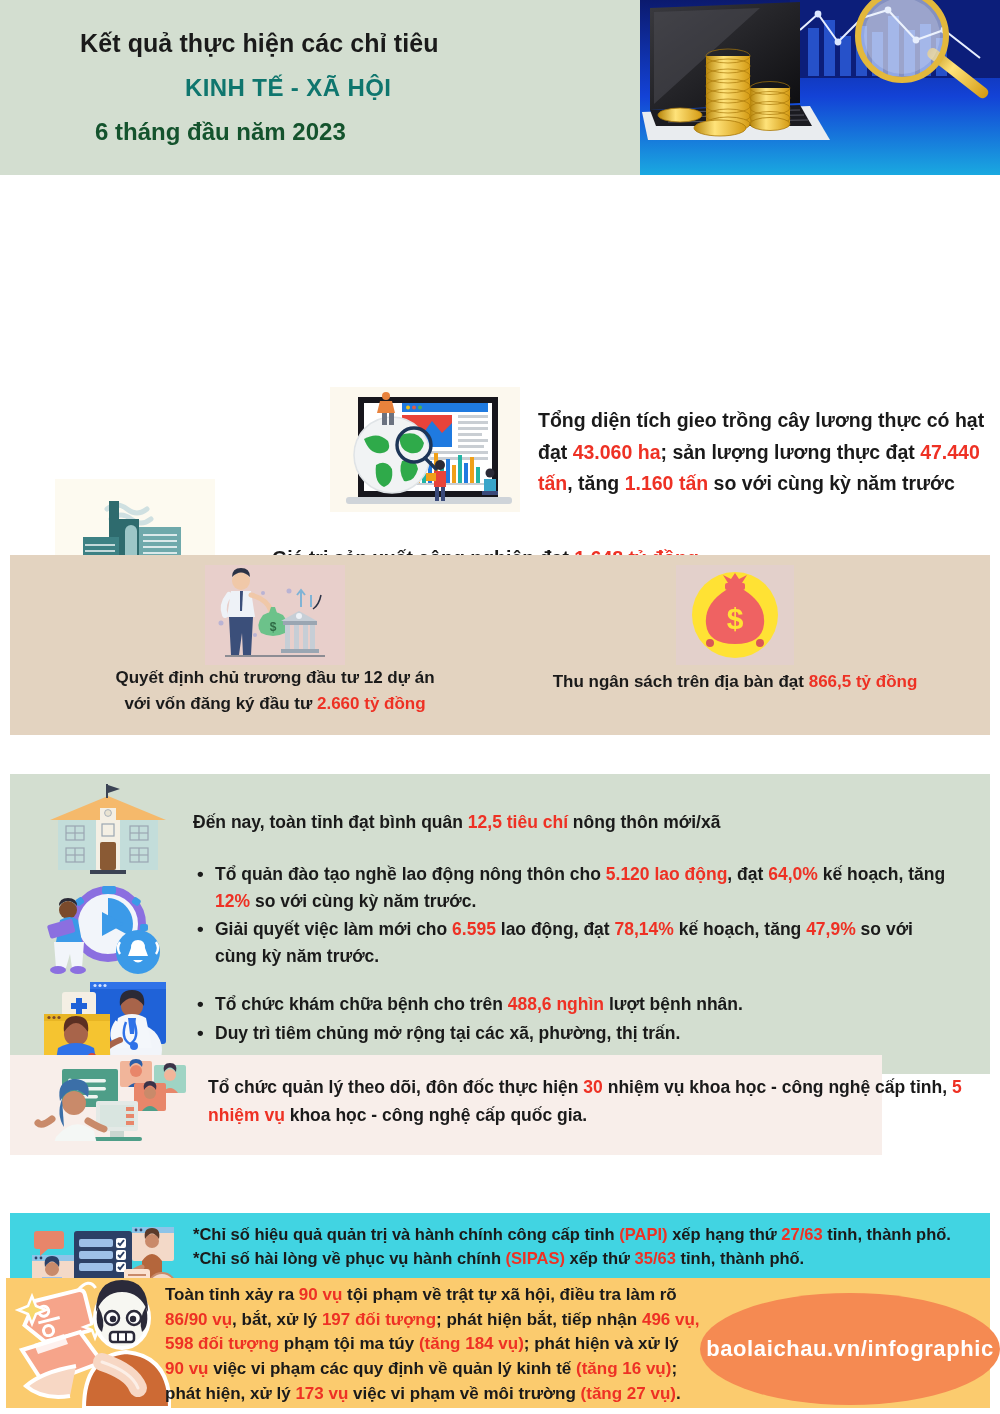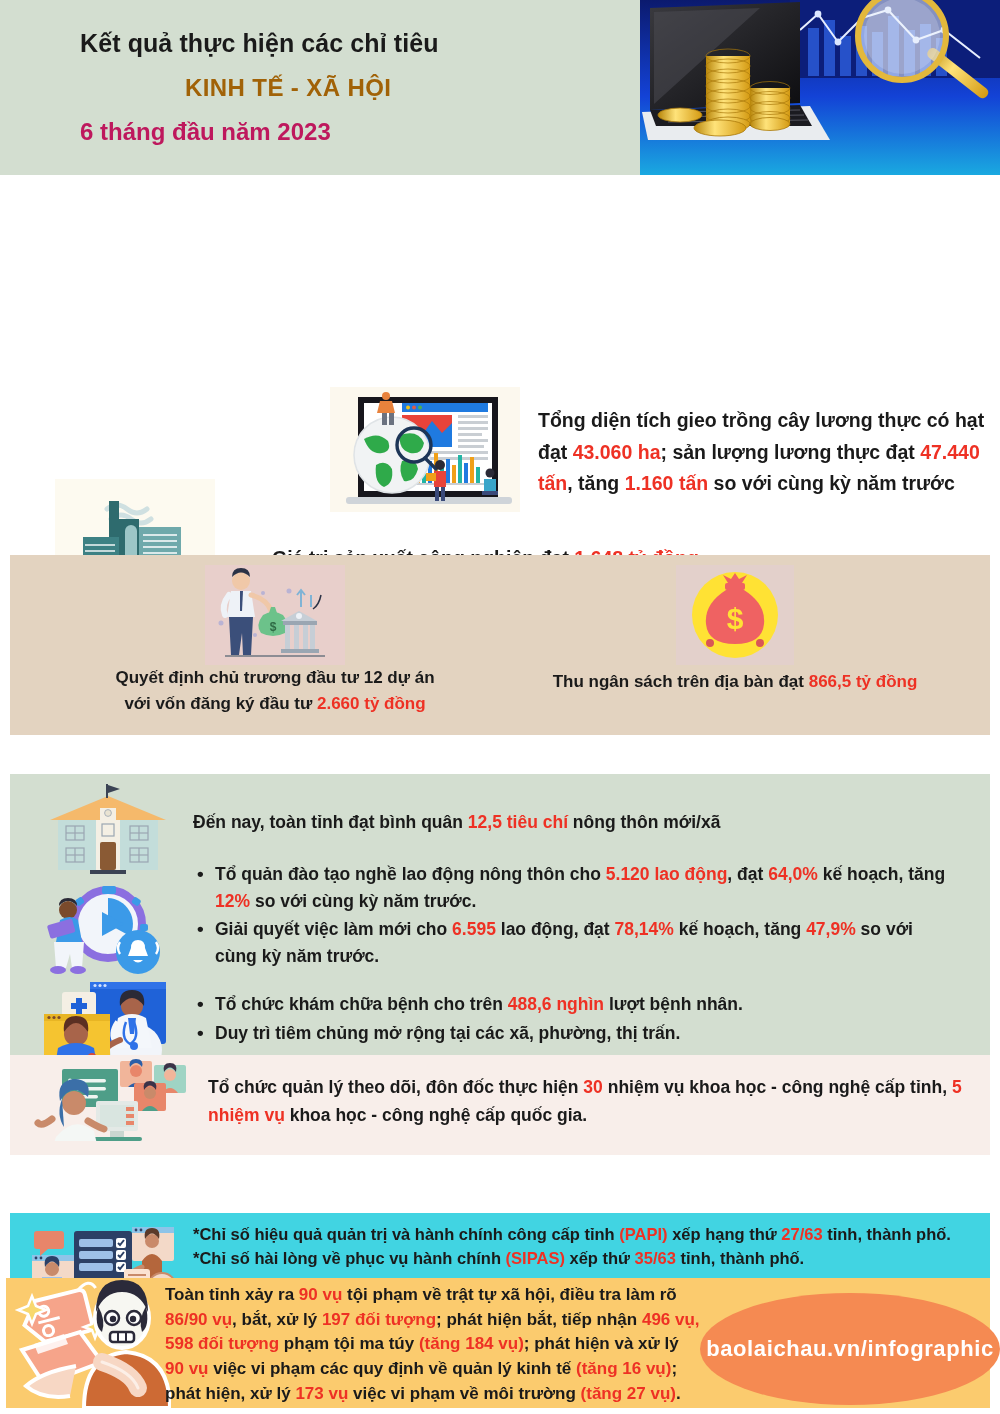--- a/index.html
+++ b/index.html
@@ -13,22 +13,22 @@
   .red { color: #ee3124; }
 
   
   .header { display: flex; width: 1000px; height: 209px; }
   .header-left {
     width: 640px; height: 175px; background: #d3ded0;
     display: flex; flex-direction: column; justify-content: center;
     padding-left: 80px;
   }
   .h-line1 { font-size: 25px; font-weight: bold; color: #1a1a1a; letter-spacing: .1px; }
-  .h-line2 { font-size: 24px; font-weight: bold; color: #a16207; margin: 16px 0 16px 105px; letter-spacing: .4px; }
-  .h-line3 { font-size: 24px; font-weight: bold; color: #be185d; }
+  .h-line2 { font-size: 24px; font-weight: bold; color: #0f766e; margin: 16px 0 16px 105px; letter-spacing: .4px; }
+  .h-line3 { font-size: 24px; font-weight: bold; color: #14532d; margin-left: 15px; }
   .header-right { width: 360px; height: 175px; position: relative; overflow: hidden; background:#0a1a6b; }
 
   
   .sec-white { position: relative; width: 1000px; height: 380px; background: #fff; }
   .illus-col-left { position: absolute; left: 55px; top: 270px; width: 160px; }
 
   .row1 { position: absolute; left: 330px; top: 178px; width: 660px; display: flex; gap: 18px; }
   .row1 .txt { font-size: 19.5px; font-weight: bold; line-height: 1.62; color: #1a1a1a; padding-top: 18px; }
   .line-ind { position: absolute; font-size: 19.5px; font-weight: bold; color: #1a1a1a; }
 
@@ -52,21 +52,21 @@
   .blist { list-style: none; margin-top: 28px; }
   .blist li {
     font-size: 17.5px; font-weight: bold; line-height: 1.52; color: #1a1a1a;
     position: relative; padding-left: 22px; margin-bottom: 2px;
   }
   .blist li::before { content: "•"; position: absolute; left: 4px; top: -1px; font-size: 19px; }
   .blist.grp2 { margin-top: 22px; }
 
   
   .sec-pink {
-    position: absolute; left: 10px; top: 1055px; width: 980px; height: 100px;
+    position: absolute; left: 10px; top: 1055px; width: 872px; height: 100px;
     background: #f8eeea;
   }
   .pink-illus { position: absolute; left: 22px; top: 4px; width: 170px; }
   .pink-body { position: absolute; left: 198px; top: 18px; width: 760px;
     font-size: 17.5px; font-weight: bold; line-height: 1.62; color: #1a1a1a; }
 
   
   .sec-cyan {
     position: absolute; left: 10px; top: 1213px; width: 980px; height: 108px;
     background: #41d4e2;

